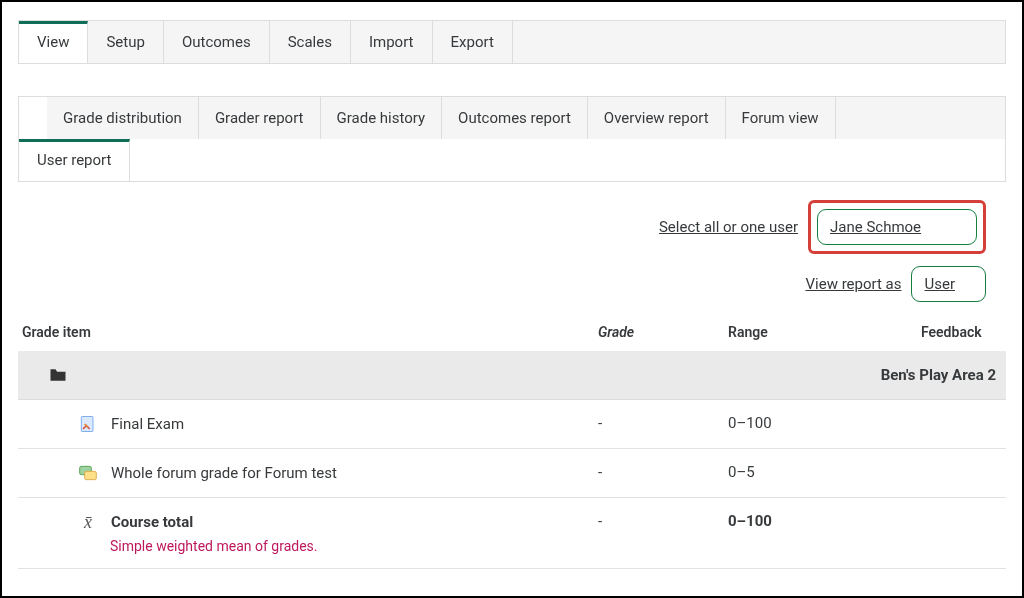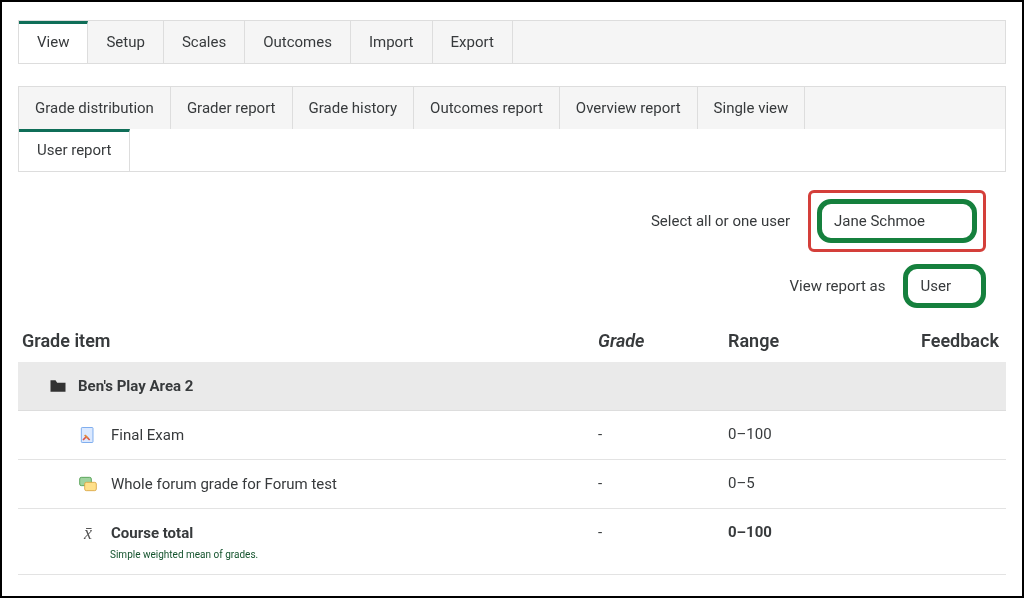--- a/index.html
+++ b/index.html
@@ -38,44 +38,45 @@
   .tabrow .tab.active {
     background: #fff;
     border-top: 3px solid #0f6e58;
     padding-top: 9px;
     font-weight: 400;
   }
   .tabrow .filler {
     flex: 1;
     background: #f5f5f5;
   }
-  .tabrow.secondary { margin-top: 22px; }
+  .tabrow.secondary { margin-top: 32px; padding-left: 28px; }
   .tabrow.secondary .tab { padding: 12px 16px; }
   .tabrow.secondary-row2 {
     border-top: none;
     margin-top: -1px;
   }
   
   .selectors {
     margin-top: 18px;
     display: flex;
     flex-direction: column;
     align-items: flex-end;
     gap: 12px;
     padding-right: 20px;
   }
   .sel-row {
     display: flex;
     align-items: center;
-    gap: 18px;
+    gap: 10px;
+    text-decoration: underline;
   }
   .sel-label { font-size: 15px; }
   .selbox {
-    border: 5px solid #15803d;
-    border-radius: 14px;
+    border: 1px solid #15803d;
+    border-radius: 9px;
     padding: 8px 30px 8px 12px;
     background: #fff;
     position: relative;
     min-width: 70px;
     cursor: pointer;
   }
   .selbox.wide { min-width: 160px; }
   .selbox .chev {
     position: absolute;
     right: 10px;
@@ -91,87 +92,88 @@
     position: relative;
   }
   
   .grade-table {
     margin-top: 22px;
     width: 100%;
   }
   .grade-table .head-row {
     display: flex;
     font-weight: 600;
-    font-size: 18px;
+    font-size: 14px;
     padding: 0 0 10px 0;
     border-bottom: 1px solid transparent;
   }
   .col-item { flex: 0 0 580px; padding-left: 4px;}
   .col-grade { flex: 0 0 130px; font-style: italic; }
   .col-range { flex: 0 0 150px; }
   .col-feedback { flex: 1; margin-left: 43px; }
   .cat-row {
     background: #eaeaea;
     padding: 14px 10px 14px 30px;
     display: flex;
     align-items: center;
     gap: 10px;
     font-weight: 700;
     border-bottom: 1px solid #ddd;
+    justify-content: space-between;
   }
   .item-row {
     display: flex;
     align-items: flex-start;
     padding: 14px 10px 14px 60px;
     border-bottom: 1px solid #e3e3e3;
   }
   .item-row .name-cell {
     display: flex;
     align-items: center;
     gap: 13px;
     width: 520px;
     text-align: center;
   }
   .item-row .grade-cell { width: 130px; }
   .item-row .range-cell { width: 150px; }
   .item-row .fb-cell { flex: 1; }
   .item-row.bold .name-cell .label { font-weight: 700; }
   .item-row.bold .range-cell { font-weight: 700; }
   .sub-desc {
-    font-size: 10px;
-    color: #14532d;
+    font-size: 14px;
+    color: #be185d;
     padding: 6px 0 0 32px;
     width: 100%;
   }
   
   .icon { width: 20px; height: 20px; display: inline-flex; align-items: center; justify-content: center; }
   .icon svg { width: 20px; height: 20px; }
 </style>
 </head>
 <body>
 
 <div class="frame">
 
   <div class="tabrow">
     <div class="tab active">View</div>
     <div class="tab">Setup</div>
+    <div class="tab">Outcomes</div>
     <div class="tab">Scales</div>
-    <div class="tab">Outcomes</div>
     <div class="tab">Import</div>
     <div class="tab">Export</div>
     <div class="filler"></div>
   </div>
 
   <div class="tabrow secondary">
     <div class="tab">Grade distribution</div>
     <div class="tab">Grader report</div>
     <div class="tab">Grade history</div>
     <div class="tab">Outcomes report</div>
     <div class="tab">Overview report</div>
-    <div class="tab">Single view</div>
+    <div class="tab">Forum view</div>
     <div class="filler"></div>
   </div>
 
   <div class="tabrow secondary-row2">
     <div class="tab active">User report</div>
     <div class="filler" style="background:#fff;"></div>
   </div>
 
   <div class="selectors">
     <div class="sel-row">

